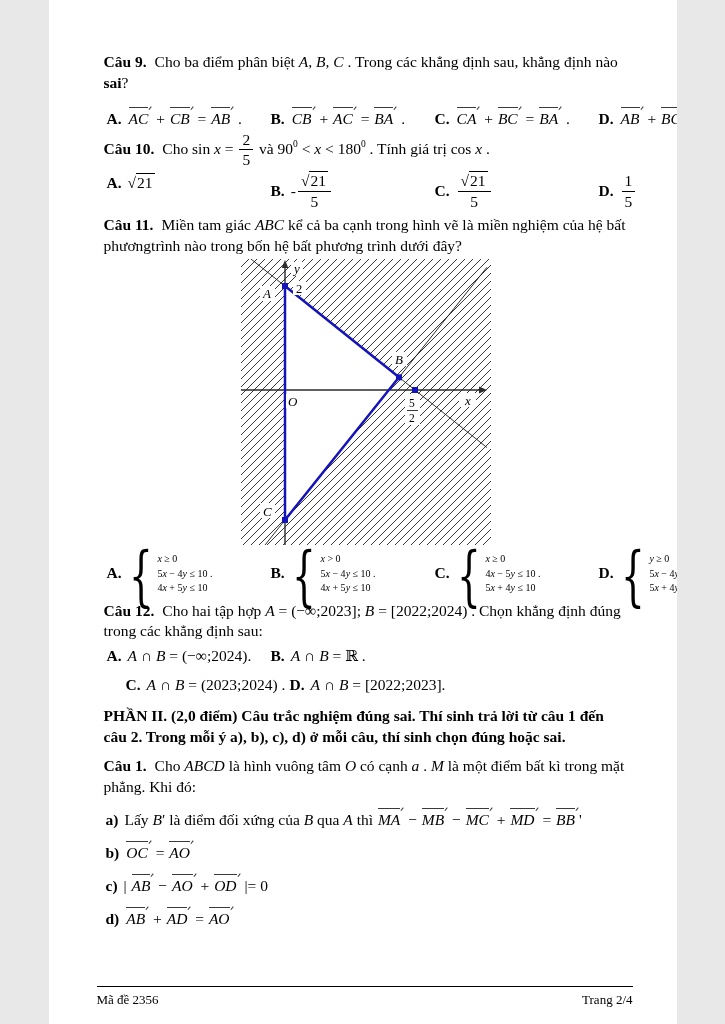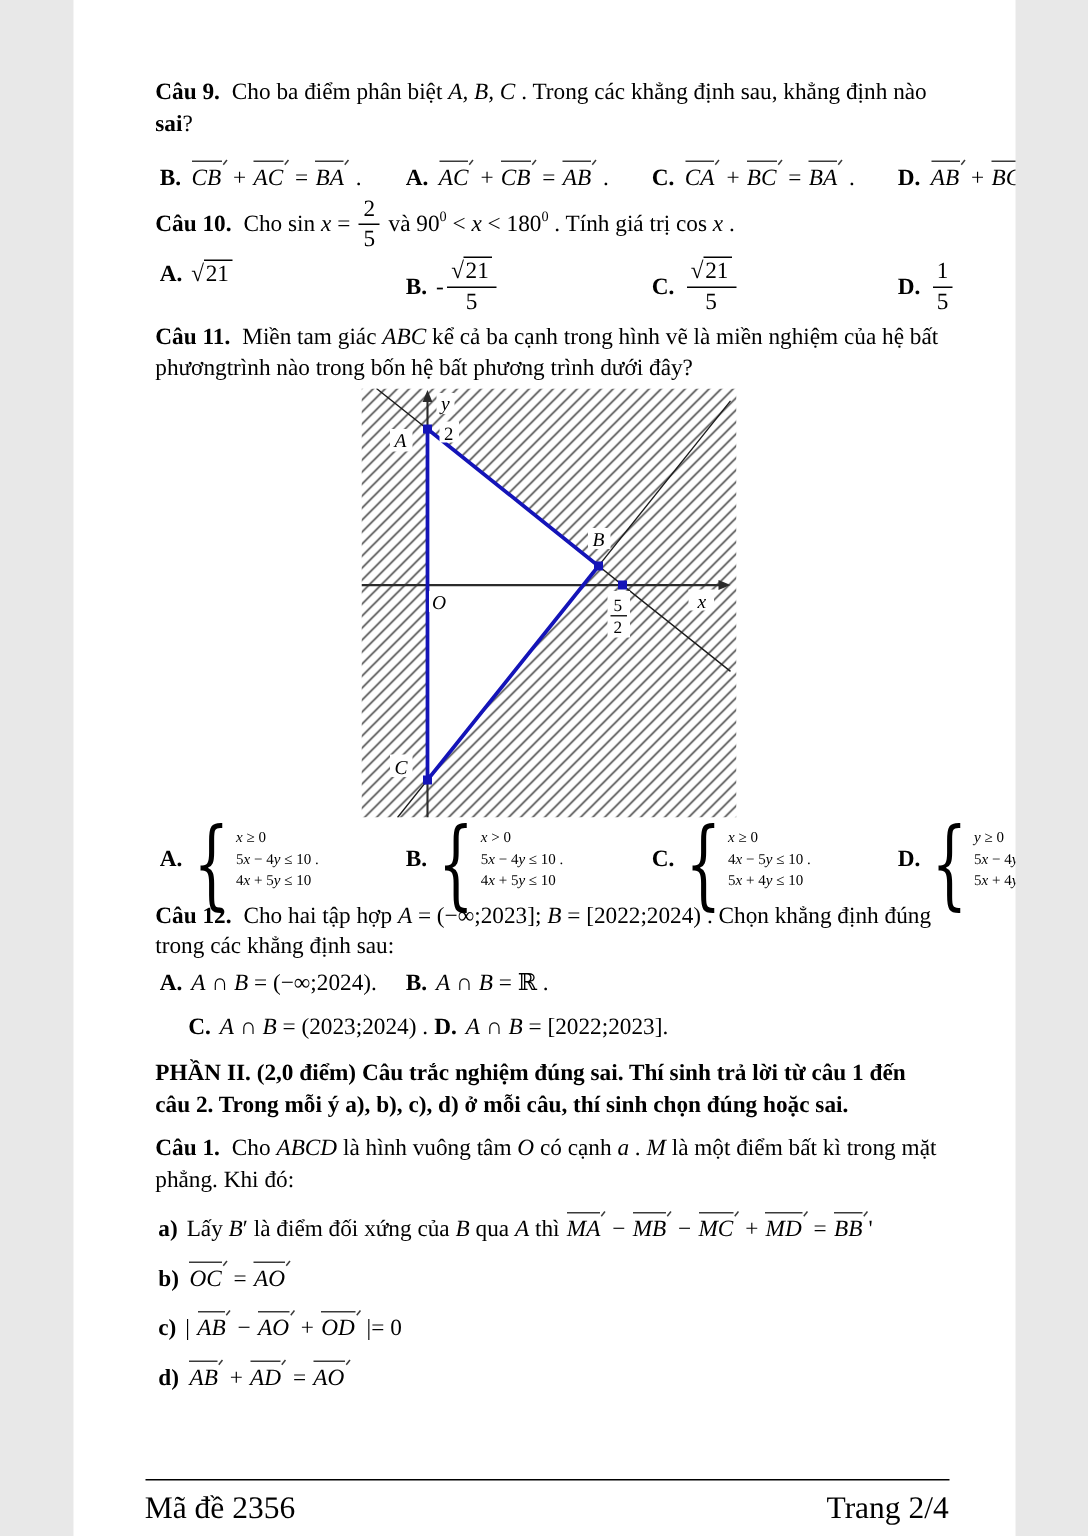--- a/index.html
+++ b/index.html
@@ -43,34 +43,34 @@
   .rad{border-top:1.2px solid #000;padding:0 2px 0 1px;}
   
   .sys{display:flex;align-items:center;}
   .sys .opt-label{align-self:center;margin-right:3px;}
   .brace{font-family:"DejaVu Serif",serif;font-size:50px;font-weight:normal;line-height:0;
          transform:scaleX(0.75) scaleY(1.3);display:inline-block;margin-right:1px;position:relative;top:2px;}
   .syslines{display:flex;flex-direction:column;gap:2px;font-size:10px;line-height:1.25;}
   .syslines span{white-space:nowrap;}
   
   .footer{position:absolute;left:48px;right:44px;top:986px;border-top:1.5px solid #000;
-          display:flex;justify-content:space-between;padding-top:4px;font-size:21px;}
+          display:flex;justify-content:space-between;padding-top:4px;font-size:13px;}
   
   .figlabel{font-family:"Liberation Serif","DejaVu Serif",serif;}
 </style>
 </head>
 <body>
 
 <div class="page">
   <div class="content">
 
     <p class="block" id="b-q9stem"><b class="qlabel">Câu 9.</b><span>Cho ba điểm phân biệt <i>A, B, C</i> . Trong các khẳng định sau, khẳng định nào <b>sai</b>?</span></p>
     <div class="block row4" id="b-q9opts">
+      <span class="opt"><b class="opt-label">A.</b><span><span class="vec">AC</span> + <span class="vec">CB</span> = <span class="vec">AB</span> .</span></span>
       <span class="opt"><b class="opt-label">B.</b><span><span class="vec">CB</span> + <span class="vec">AC</span> = <span class="vec">BA</span> .</span></span>
-      <span class="opt"><b class="opt-label">A.</b><span><span class="vec">AC</span> + <span class="vec">CB</span> = <span class="vec">AB</span> .</span></span>
       <span class="opt"><b class="opt-label">C.</b><span><span class="vec">CA</span> + <span class="vec">BC</span> = <span class="vec">BA</span> .</span></span>
       <span class="opt"><b class="opt-label">D.</b><span><span class="vec">AB</span> + <span class="vec">BC</span> = <span class="vec">AC</span> .</span></span>
     </div>
 
     <p class="block" id="b-q10stem"><b class="qlabel">Câu 10.</b><span>Cho sin <i>x</i> = <span class="frac">
             <span class="num">2</span>
             <span class="den">5</span>
           </span> và 90<sup>0</sup> &lt; <i>x</i> &lt; 180<sup>0</sup> . Tính giá trị cos <i>x</i> .</span></p>
     <div class="block row4" id="b-q10opts">
       <span class="opt"><b class="opt-label">A.</b><span><span class="sqrt"><span class="rsign">√</span><span class="rad">21</span></span></span></span>

